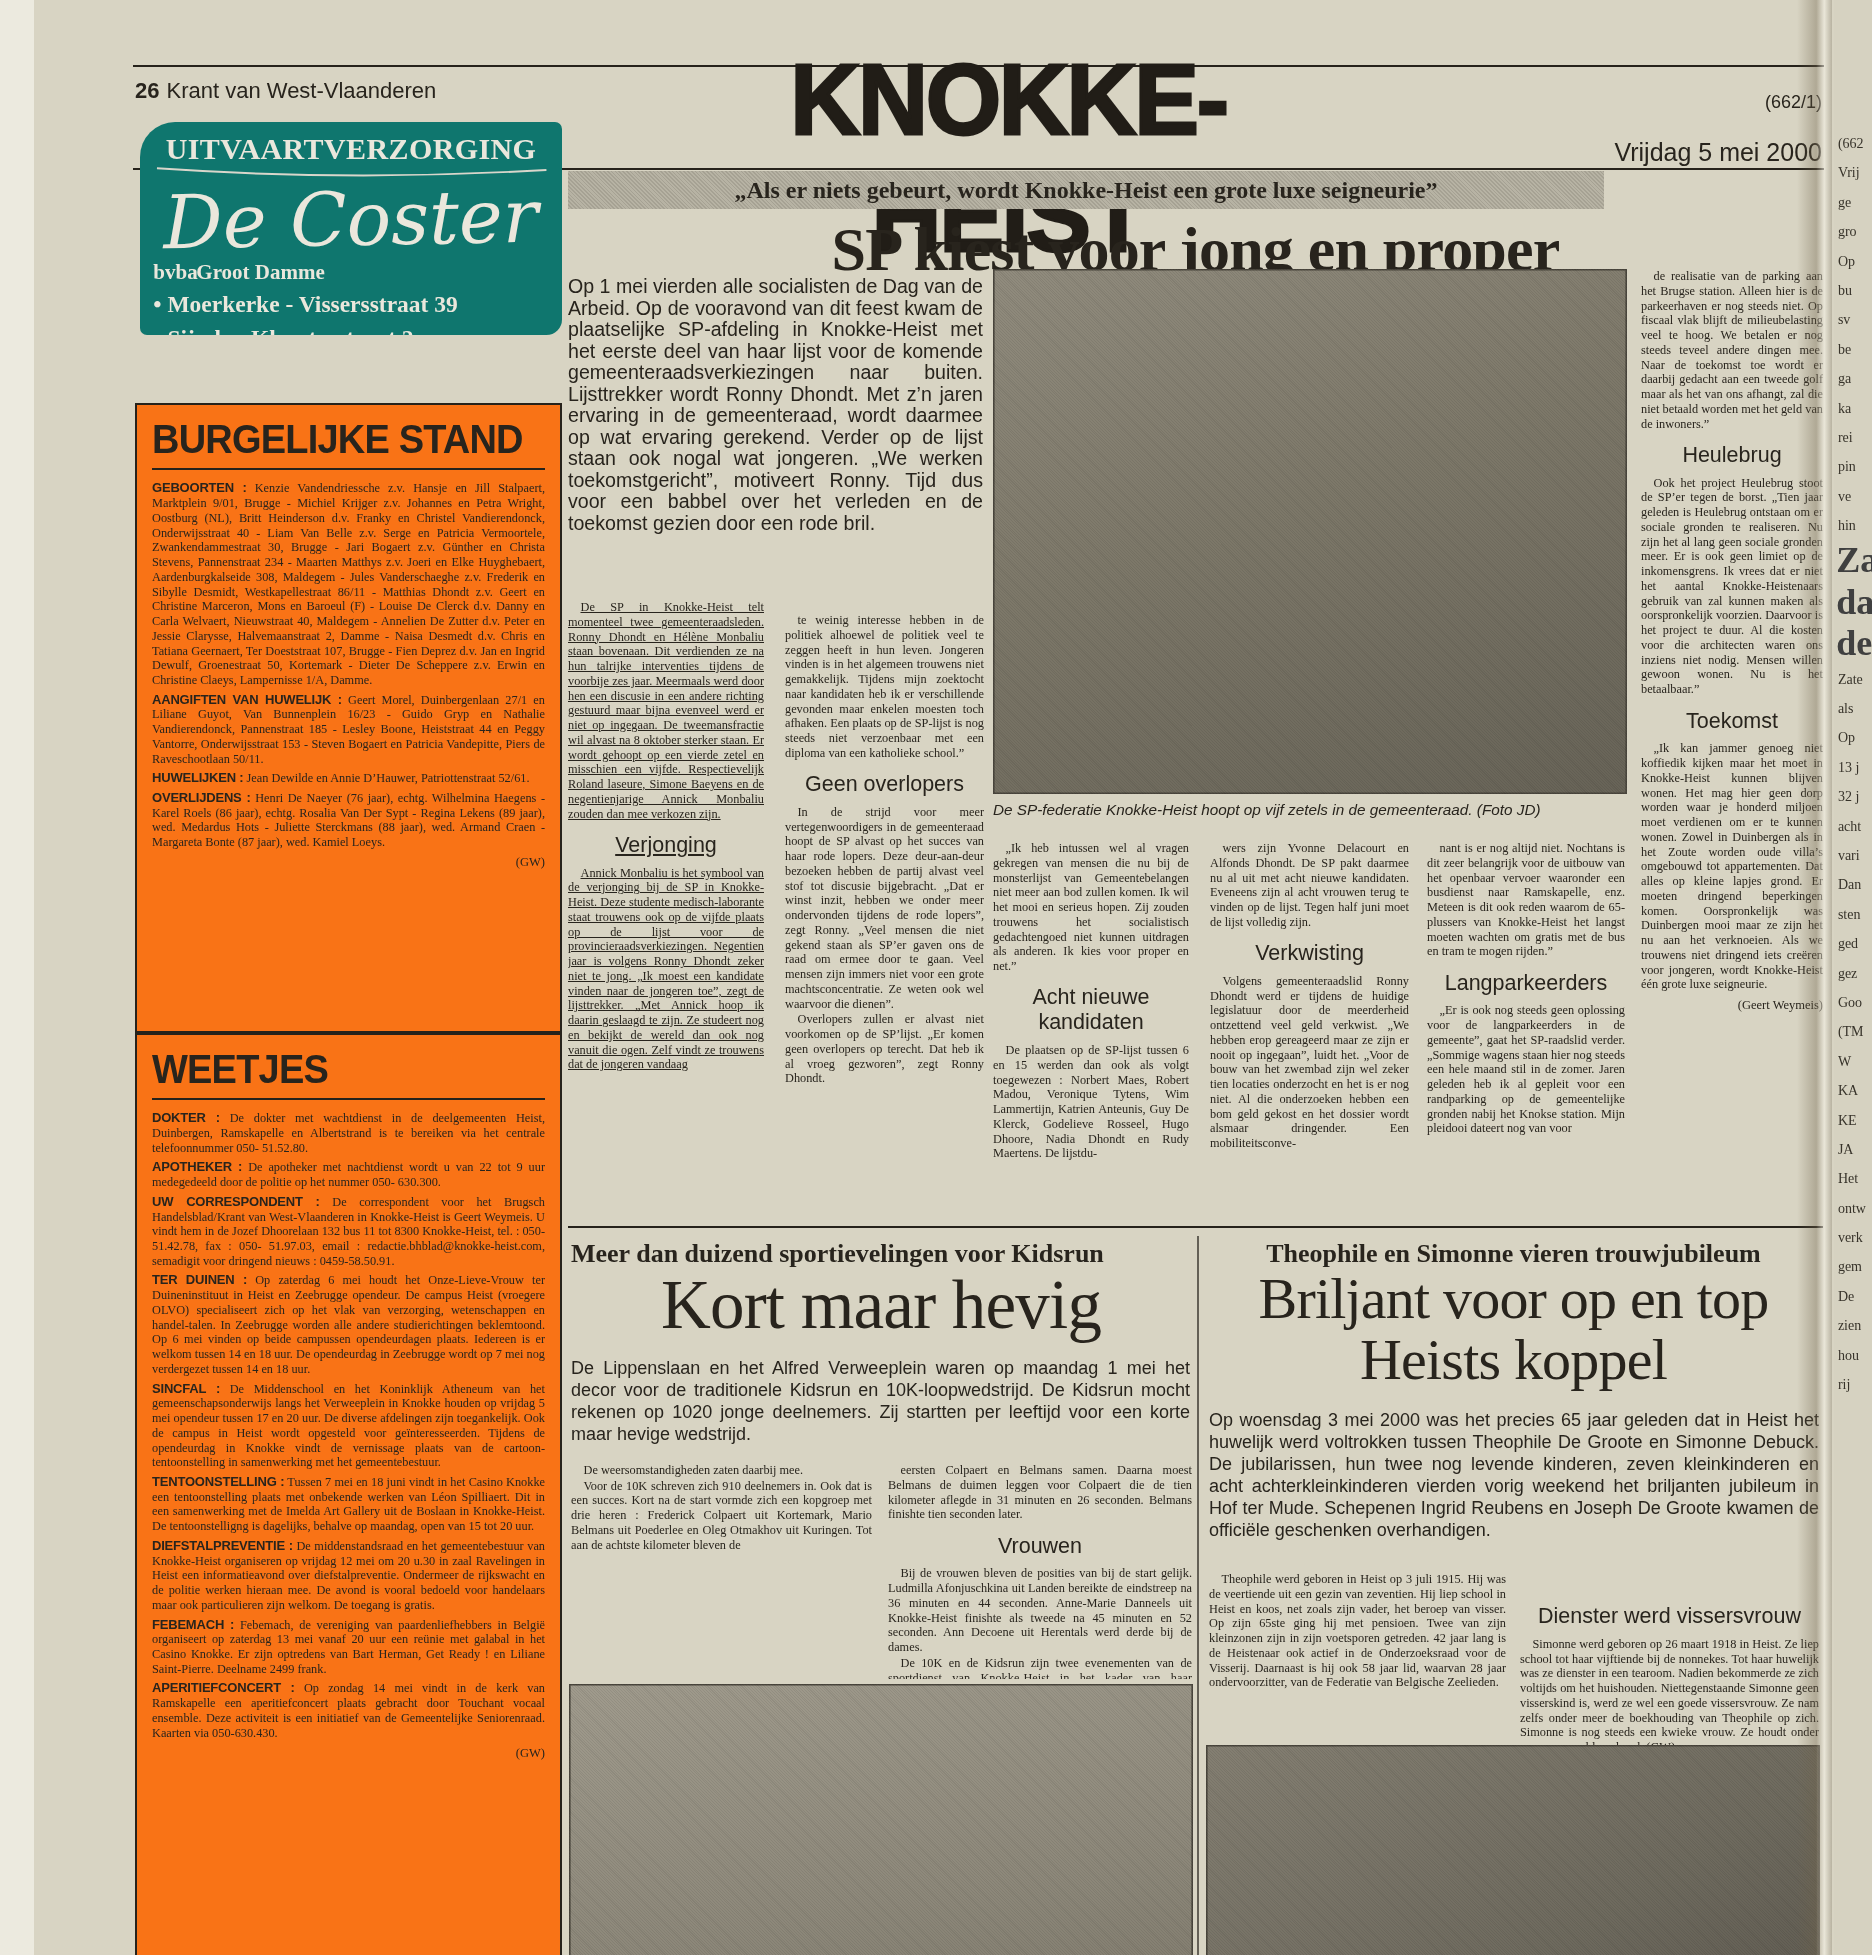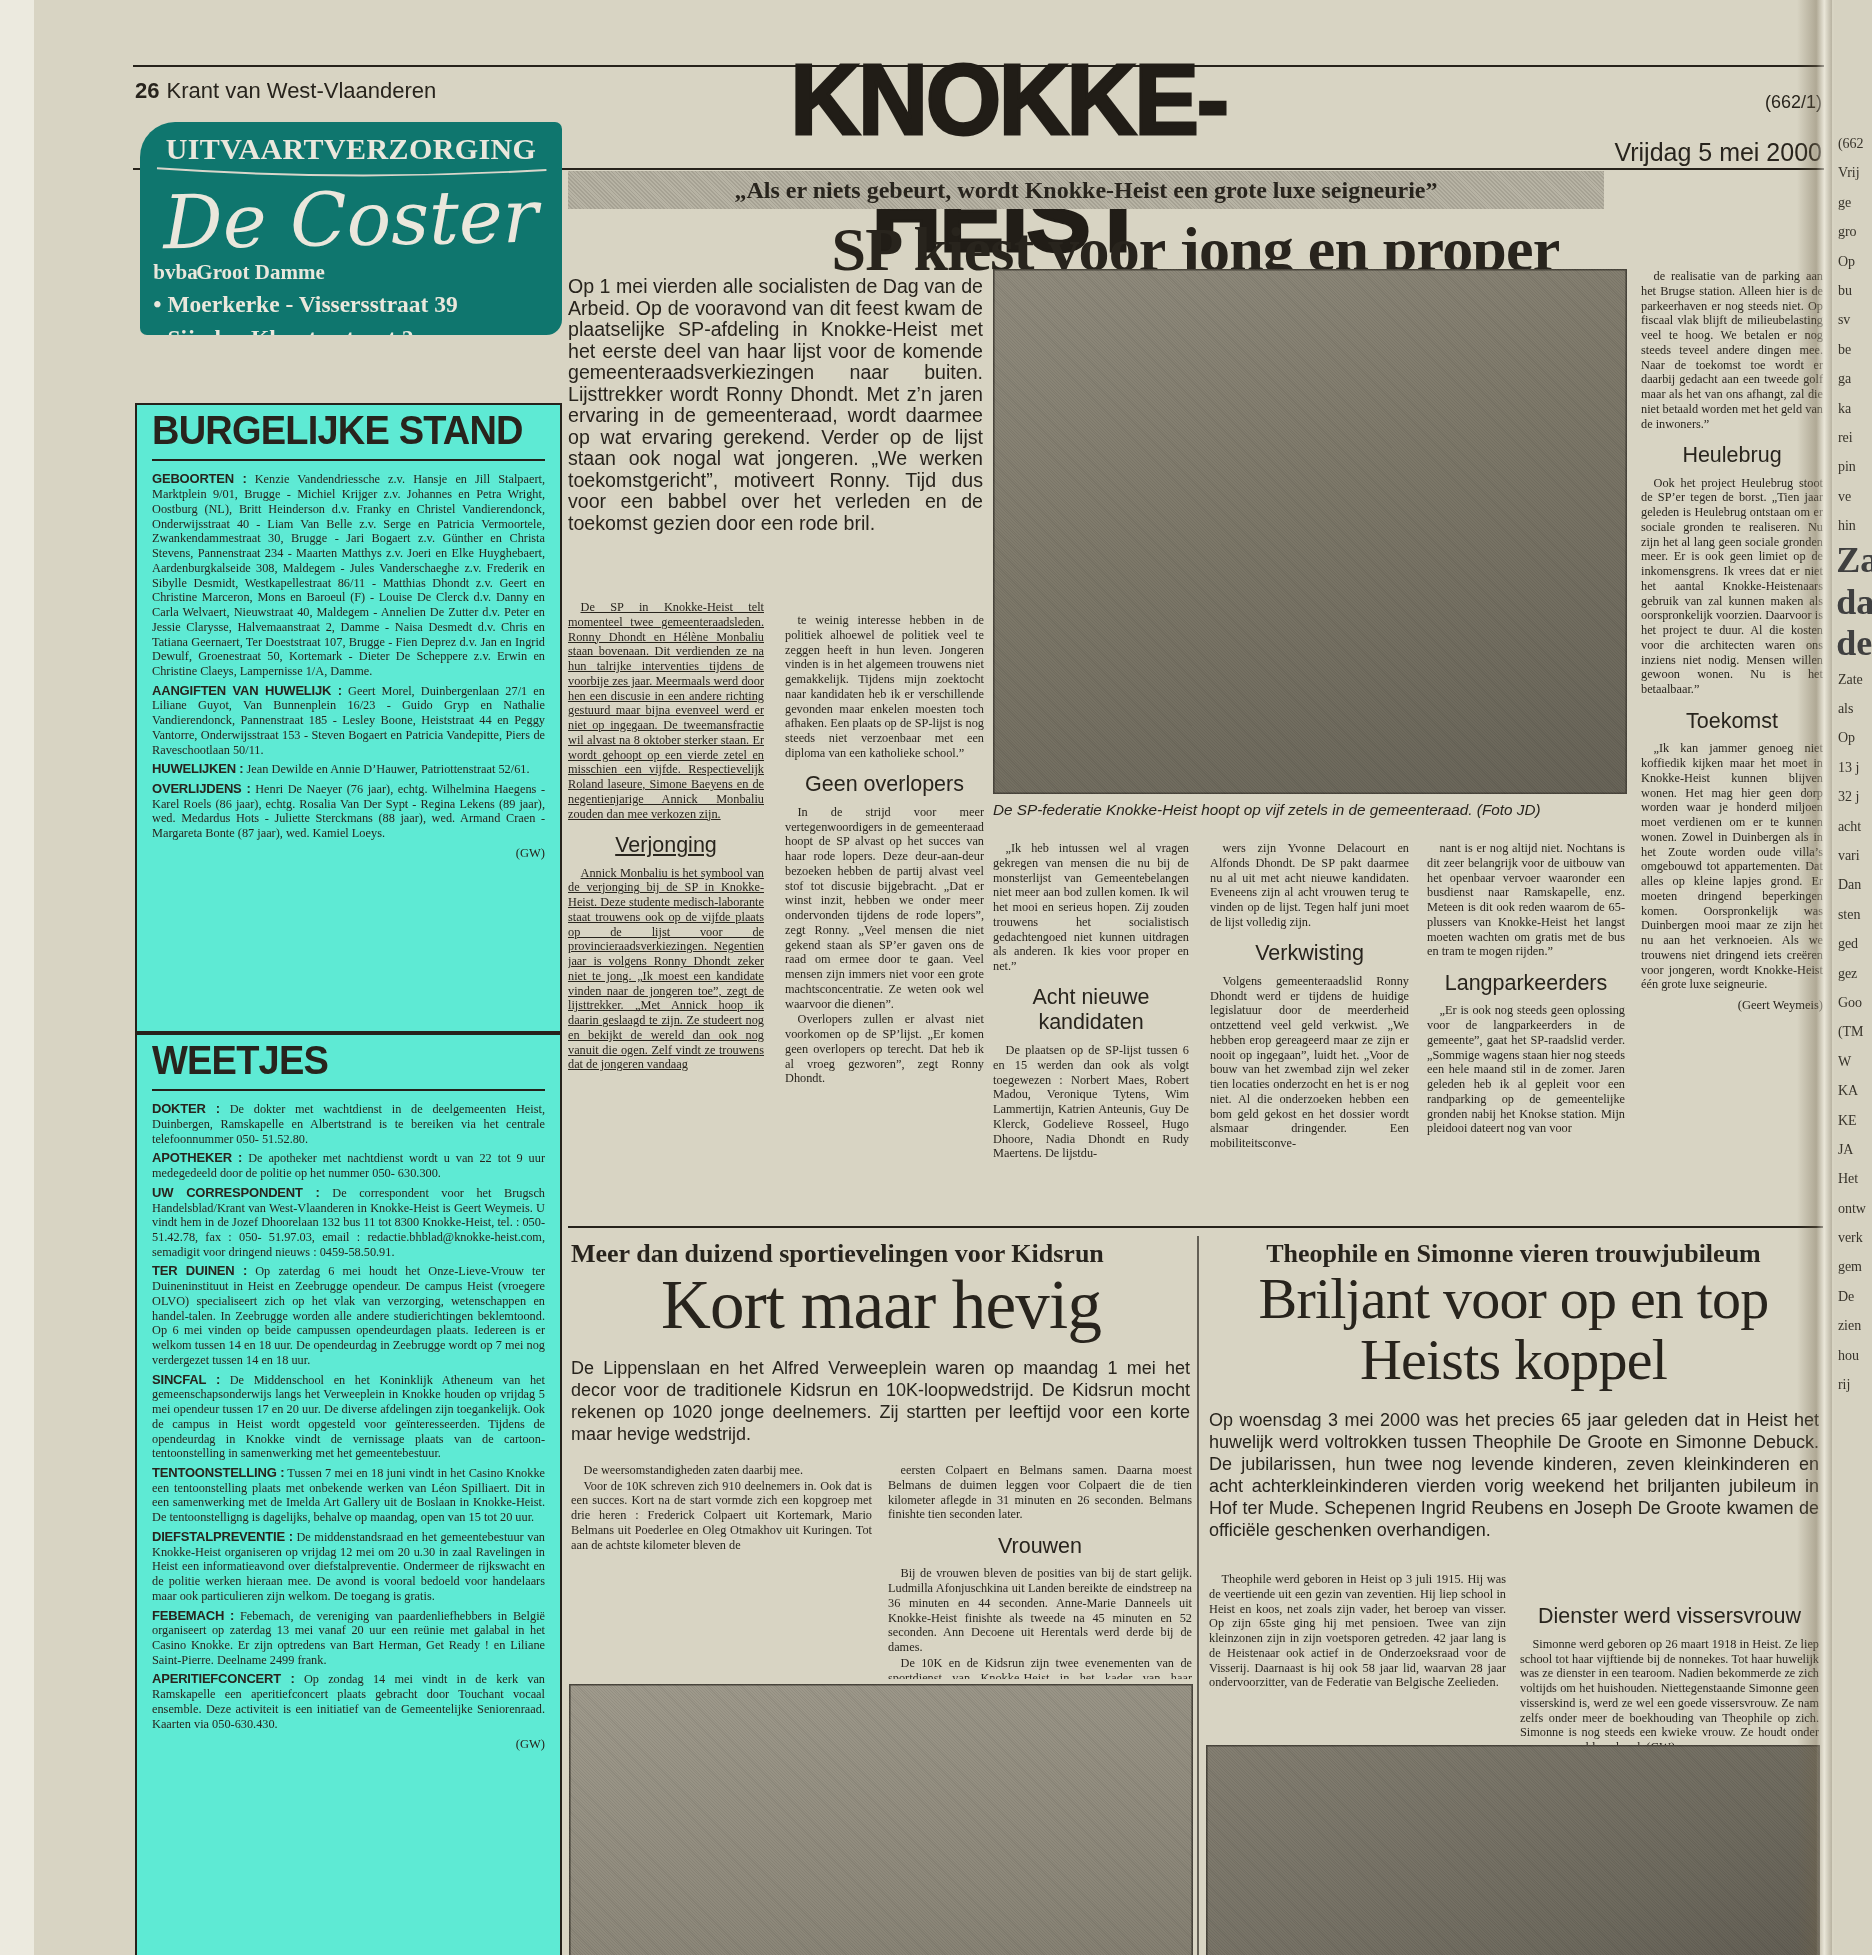--- a/index.html
+++ b/index.html
@@ -23,21 +23,21 @@
   
   .ad{left:140px;top:122px;width:422px;height:213px;background:#0f766e;color:#eae7dc;
       border-radius:35px 7px 15.6px 7px;box-sizing:border-box;padding:10.2px 13.3px 0;overflow:hidden;text-align:left;}
   .ad-kicker{font-size:30px;font-weight:bold;letter-spacing:0.4px;text-align:center;white-space:nowrap;}
   .ad-script{font-style:italic;font-size:74px;line-height:1.0;text-align:center;margin-top:1.6px;
     font-family:"DejaVu Serif","Liberation Serif",serif;transform:rotate(-1deg);}
   .ad-sub{font-size:21px;font-weight:bold;margin-top:3.9px;}
   .ad-sub span{display:inline-block;width:43px;}
   .ad-line{font-size:23.5px;font-weight:bold;margin-top:6.3px;white-space:nowrap;}
   
-  .lbox{left:135px;width:427px;border:2px solid #26221b;box-sizing:border-box;padding:3px 15px;overflow:hidden;background:#5eead4;}
+  .lbox{left:135px;width:427px;border:2px solid #26221b;box-sizing:border-box;padding:12px 15px;overflow:hidden;background:#f97316;}
   #bs{top:403px;height:630px;}
   #weetjes{top:1033px;height:1014px;}
   .box-title{font-family:"Liberation Sans",sans-serif;font-weight:bold;font-size:38px;letter-spacing:-0.8px;transform:scaleY(1.05);transform-origin:left top;}
   .title-rule{height:2.3px;background:#26221b;margin:7.8px 0 10.2px;}
   .para{margin:0 0 3.9px;text-align:justify;font-size:12.3px;line-height:1.2;}
   .lp{text-indent:0;}
   .lbl{font-family:"Liberation Sans",sans-serif;font-weight:bold;font-size:13px;letter-spacing:-0.2px;}
   .byline{text-align:right;font-size:12.5px;margin-top:5.5px;}
   .subhead{font-family:"Liberation Sans",sans-serif;font-weight:400;font-size:21.5px;text-align:center;margin:11.7px 0 7.8px;}
   .intro-sans{font-family:"Liberation Sans",sans-serif;font-size:18px;line-height:1.22;text-align:justify;}

